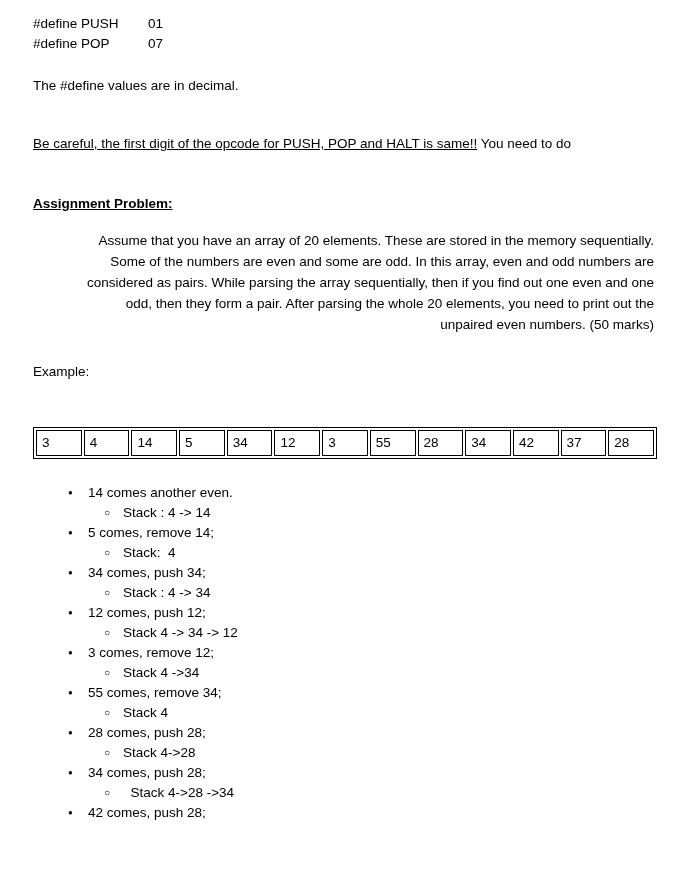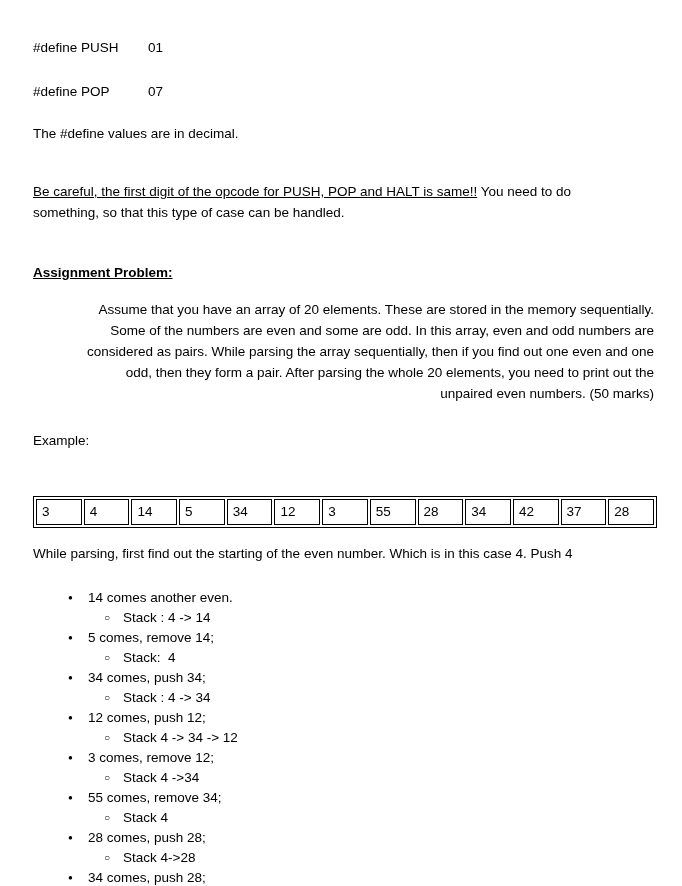--- a/index.html
+++ b/index.html
@@ -8,21 +8,21 @@
     width: 682px;
     height: 886px;
     background: #ffffff;
     color: #000000;
     font-family: "Liberation Sans", sans-serif;
     font-size: 13.5px;
     padding: 14px 28px 0 33px;
     overflow: hidden;
   }
   .define-line { line-height: 20px; white-space: nowrap; }
-  .define-label { display: inline-block; width: 115px; margin-top: 24px; }
+  .define-label { display: inline-block; width: 115px; }
   .note { margin-top: 21px; line-height: 21px; white-space: nowrap; }
   .warning { margin-top: 37px; line-height: 21px; }
   .warning .wline { line-height: 21px; white-space: nowrap; }
   .u { text-decoration: underline; }
   .heading {
     margin-top: 39px;
     line-height: 21px;
     font-weight: bold;
     text-decoration: underline;
     white-space: nowrap;
@@ -67,21 +67,20 @@
     </div>
     <div class="define-line">
       <span class="define-label">#define POP</span><span>07</span>
     </div>
   </div>
 
   <div class="note">The #define values are in decimal.</div>
 
   <div class="warning">
     <div class="wline"><span class="u">Be careful, the first digit of the opcode for PUSH, POP and HALT is same!!</span><span> You need to do</span></div>
-    <div class="wline">something, so that this type of case can be handled.</div>
   </div>
 
   <div class="heading">Assignment Problem:</div>
 
   <div class="problem">
     <div class="pline">Assume that you have an array of 20 elements. These are stored in the memory sequentially.</div>
     <div class="pline">Some of the numbers are even and some are odd. In this array, even and odd numbers are</div>
     <div class="pline">considered as pairs. While parsing the array sequentially, then if you find out one even and one</div>
     <div class="pline">odd, then they form a pair. After parsing the whole 20 elements, you need to print out the</div>
     <div class="pline">unpaired even numbers. (50 marks)</div>
@@ -102,21 +101,20 @@
       <td>55</td>
       <td>28</td>
       <td>34</td>
       <td>42</td>
       <td>37</td>
       <td>28</td>
     </tr>
   </tbody>
     </table>
 
-  <div class="parsing">While parsing, first find out the starting of the even number. Which is in this case 4. Push 4</div>
 
   <div class="steps">
     <div class="li l1"><span class="marker">●</span><span class="txt">14 comes another even.</span></div>
     <div class="li l2"><span class="marker">○</span><span class="txt">Stack : 4 -&gt; 14</span></div>
     <div class="li l1"><span class="marker">●</span><span class="txt">5 comes, remove 14;</span></div>
     <div class="li l2"><span class="marker">○</span><span class="txt">Stack:  4</span></div>
     <div class="li l1"><span class="marker">●</span><span class="txt">34 comes, push 34;</span></div>
     <div class="li l2"><span class="marker">○</span><span class="txt">Stack : 4 -&gt; 34</span></div>
     <div class="li l1"><span class="marker">●</span><span class="txt">12 comes, push 12;</span></div>
     <div class="li l2"><span class="marker">○</span><span class="txt">Stack 4 -&gt; 34 -&gt; 12</span></div>

